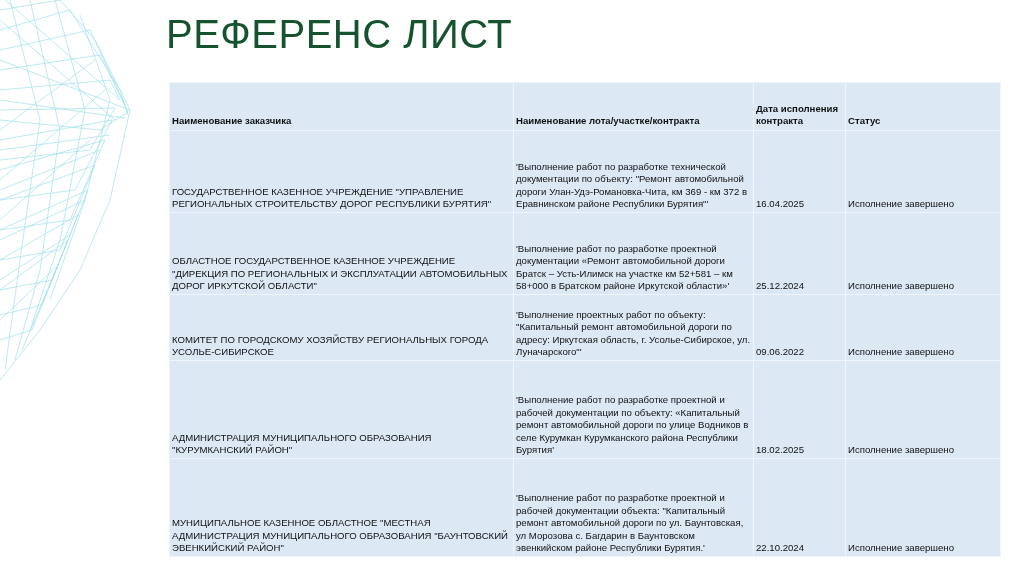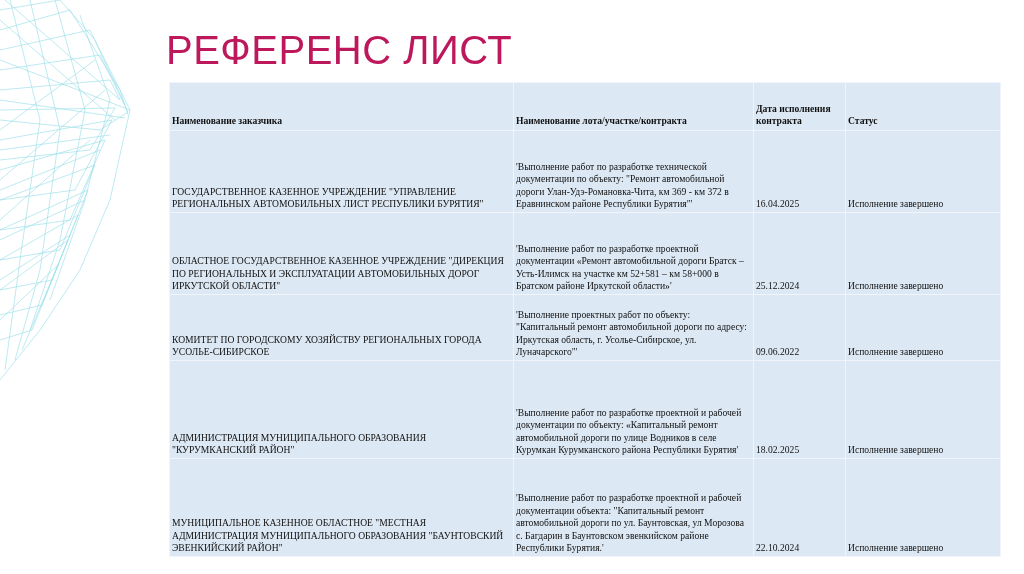--- a/index.html
+++ b/index.html
@@ -7,42 +7,40 @@
     width: 1024px; height: 574px; overflow: hidden; position: relative;
     background: #ffffff;
     font-family: "Liberation Sans", "DejaVu Sans", sans-serif;
   }
   .decor {
     position: absolute; left: 0; top: 0; width: 140px; height: 400px;
     pointer-events: none;
   }
   .title {
     position: absolute; left: 166px; top: 12px;
-    font-size: 40px; color: #be185d; letter-spacing: 0.5px;
+    font-size: 40px; color: #14532d; letter-spacing: 0.5px;
     font-family: "Liberation Sans", sans-serif;
     white-space: nowrap;
-    margin-top: 16px;
   }
   table.ref {
     position: absolute; left: 169px; top: 82px;
     width: 831px;
     border-collapse: collapse;
     table-layout: fixed;
     background: #dce8f4;
     font-size: 9.6px; color: #111;
     line-height: 12.6px;
   }
   table.ref th, table.ref td {
     border: 1px solid #f0f5fb;
     border-left: 1px solid #f0f5fb;
     padding: 0 2px 1px 2px;
     vertical-align: bottom;
     text-align: left;
     overflow: hidden;
-    font-family: Liberation Serif, serif;
   }
   table.ref th { font-weight: bold; padding-bottom: 2px; }
   tr.h { height: 48px; }
   tr.r1 { height: 82px; }
   tr.r2 { height: 82px; }
   tr.r3 { height: 66px; }
   tr.r4 { height: 98px; }
   tr.r5 { height: 98px; }
   td.date { text-align: right; padding-right: 1px; white-space: nowrap; margin-left: 29px; }
   td.status { white-space: nowrap; padding-left: 1px; }
@@ -99,21 +97,21 @@
   <thead>
     <tr class="h">
       <th>Наименование заказчика</th>
       <th>Наименование лота/участке/контракта</th>
       <th>Дата исполнения контракта</th>
       <th>Статус</th>
     </tr>
   </thead>
   <tbody>
     <tr class="r1">
-      <td>ГОСУДАРСТВЕННОЕ КАЗЕННОЕ УЧРЕЖДЕНИЕ "УПРАВЛЕНИЕ РЕГИОНАЛЬНЫХ АВТОМОБИЛЬНЫХ ЛИСТ РЕСПУБЛИКИ БУРЯТИЯ"</td>
+      <td>ГОСУДАРСТВЕННОЕ КАЗЕННОЕ УЧРЕЖДЕНИЕ "УПРАВЛЕНИЕ РЕГИОНАЛЬНЫХ СТРОИТЕЛЬСТВУ ДОРОГ РЕСПУБЛИКИ БУРЯТИЯ"</td>
       <td>'Выполнение работ по разработке технической документации по объекту: "Ремонт автомобильной дороги Улан-Удэ-Романовка-Чита, км 369 - км 372 в Еравнинском районе Республики Бурятия"'</td>
       <td class="date">16.04.2025</td>
       <td class="status">Исполнение завершено</td>
     </tr>
     <tr class="r2">
       <td>ОБЛАСТНОЕ ГОСУДАРСТВЕННОЕ КАЗЕННОЕ УЧРЕЖДЕНИЕ "ДИРЕКЦИЯ ПО РЕГИОНАЛЬНЫХ И ЭКСПЛУАТАЦИИ АВТОМОБИЛЬНЫХ ДОРОГ ИРКУТСКОЙ ОБЛАСТИ"</td>
       <td>'Выполнение работ по разработке проектной документации «Ремонт автомобильной дороги Братск – Усть-Илимск на участке км 52+581 – км 58+000 в Братском районе Иркутской области»'</td>
       <td class="date">25.12.2024</td>
       <td class="status">Исполнение завершено</td>
     </tr>

